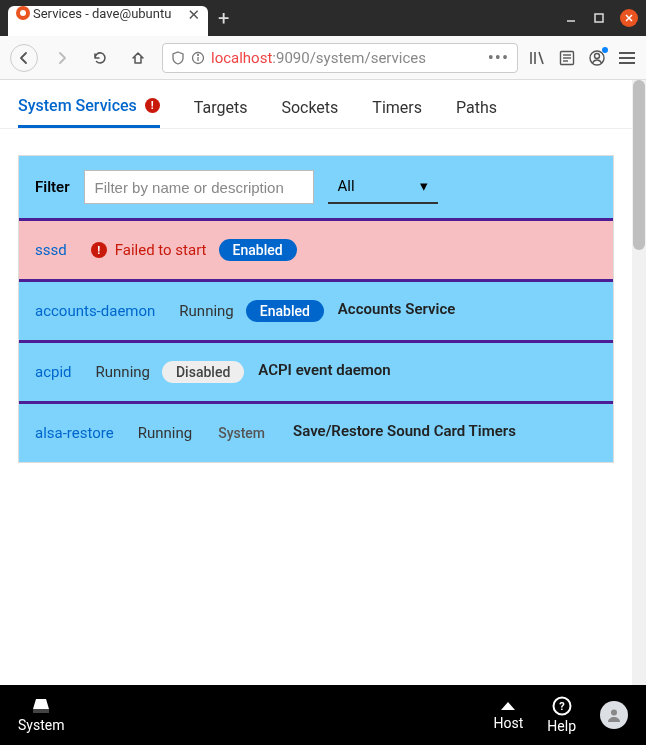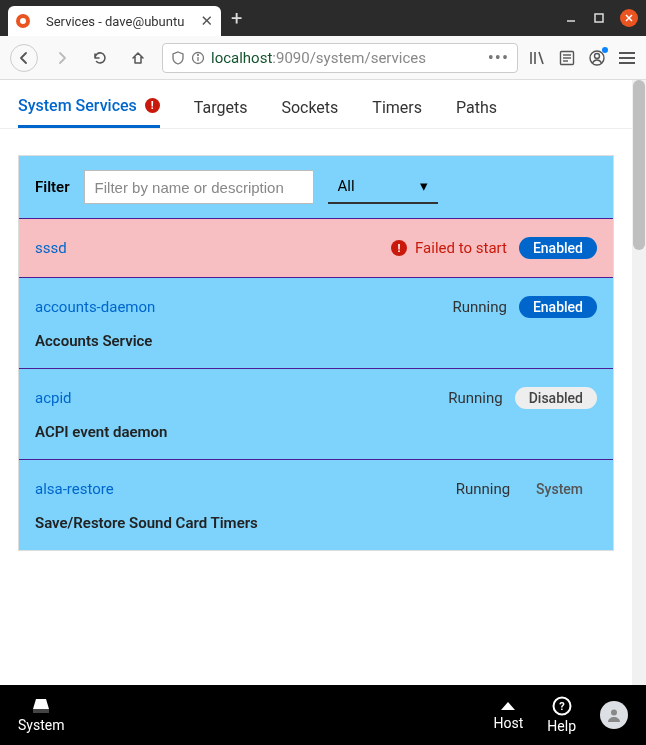--- a/index.html
+++ b/index.html
@@ -17,23 +17,23 @@
     background: #2b2b2b;
     display: flex;
     align-items: center;
     padding: 0 8px;
   }
   .tab {
     background: #fff;
     height: 30px;
     margin-top: 6px;
     border-radius: 6px 6px 0 0;
-    display: flex; align-items: center;
+    display: flex; align-items: flex-start;
     padding: 0 8px;
-    gap: 16px;
+    gap: 3px;
     min-width: 200px;
   }
   .tab-favicon {
     width: 14px; height: 14px;
     background: #e95420;
     border-radius: 50%;
     display: inline-flex; align-items:center; justify-content:center;
   }
   .tab-favicon::after { content:""; width:6px;height:6px;background:#fff;border-radius:50%; }
   .tab-title { font-size: 13px; color:#333; white-space: nowrap; overflow:hidden; text-overflow: ellipsis; flex:1; }
@@ -61,21 +61,21 @@
     flex:1; height:30px;
     border:1px solid #ccc;
     border-radius:4px;
     display:flex; align-items:center;
     padding:0 8px;
     background:#fff;
     gap:6px;
   }
   .urlbar svg { stroke:#777; }
   .urltext { flex:1; font-size:15px; color:#888; display:flex; align-items:baseline; }
-  .urlhost { color:#14532d; }
+  .urlhost { color:#ef4444; }
   .rightico { display:flex; gap:12px; align-items:center; }
   .icobtn { width:18px;height:18px;display:flex;align-items:center;justify-content:center; }
   .noti { position:relative; }
   .noti::after { content:""; position:absolute; top:-2px; right:-2px; width:6px;height:6px;background:#0a84ff;border-radius:50%; }
   .hamb { display:flex; flex-direction:column; gap:3px; }
   .hamb span { width:16px;height:2px;background:#555; }
 
   
   .viewport {
     position:absolute;
@@ -123,22 +123,22 @@
   .filterinput::placeholder { color:#888; }
   .dropdown {
     width:110px; height:34px;
     border:none; border-bottom:2px solid #333;
     display:flex; align-items:center; justify-content:space-between;
     padding:0 10px; font-size:15px; cursor:pointer;gap:40px;
   }
 
   .svc {
     padding:18px 16px;
-    border-top:1px solid #4c1d95;
-    display:flex; flex-direction:column; gap:14px;justify-content:space-between;
+    border-top:3px solid #4c1d95;
+    display:flex; gap:14px;
   }
   .svc.failed { background:#f7bfc1; }
   .svc-top { display:flex; align-items:center; gap:12px; }
   .svc-name { color:#0066cc; font-size:15px; cursor:pointer; }
   .svc-spacer { flex:1; }
   .svc-status { display:flex; align-items:center; gap:8px; font-size:15px; }
   .svc-status.fail { color:#c9190b; }
   .svc-status .alertdot { width:16px;height:16px; }
   .svc-status.run { color:#333; }
   .pill {

